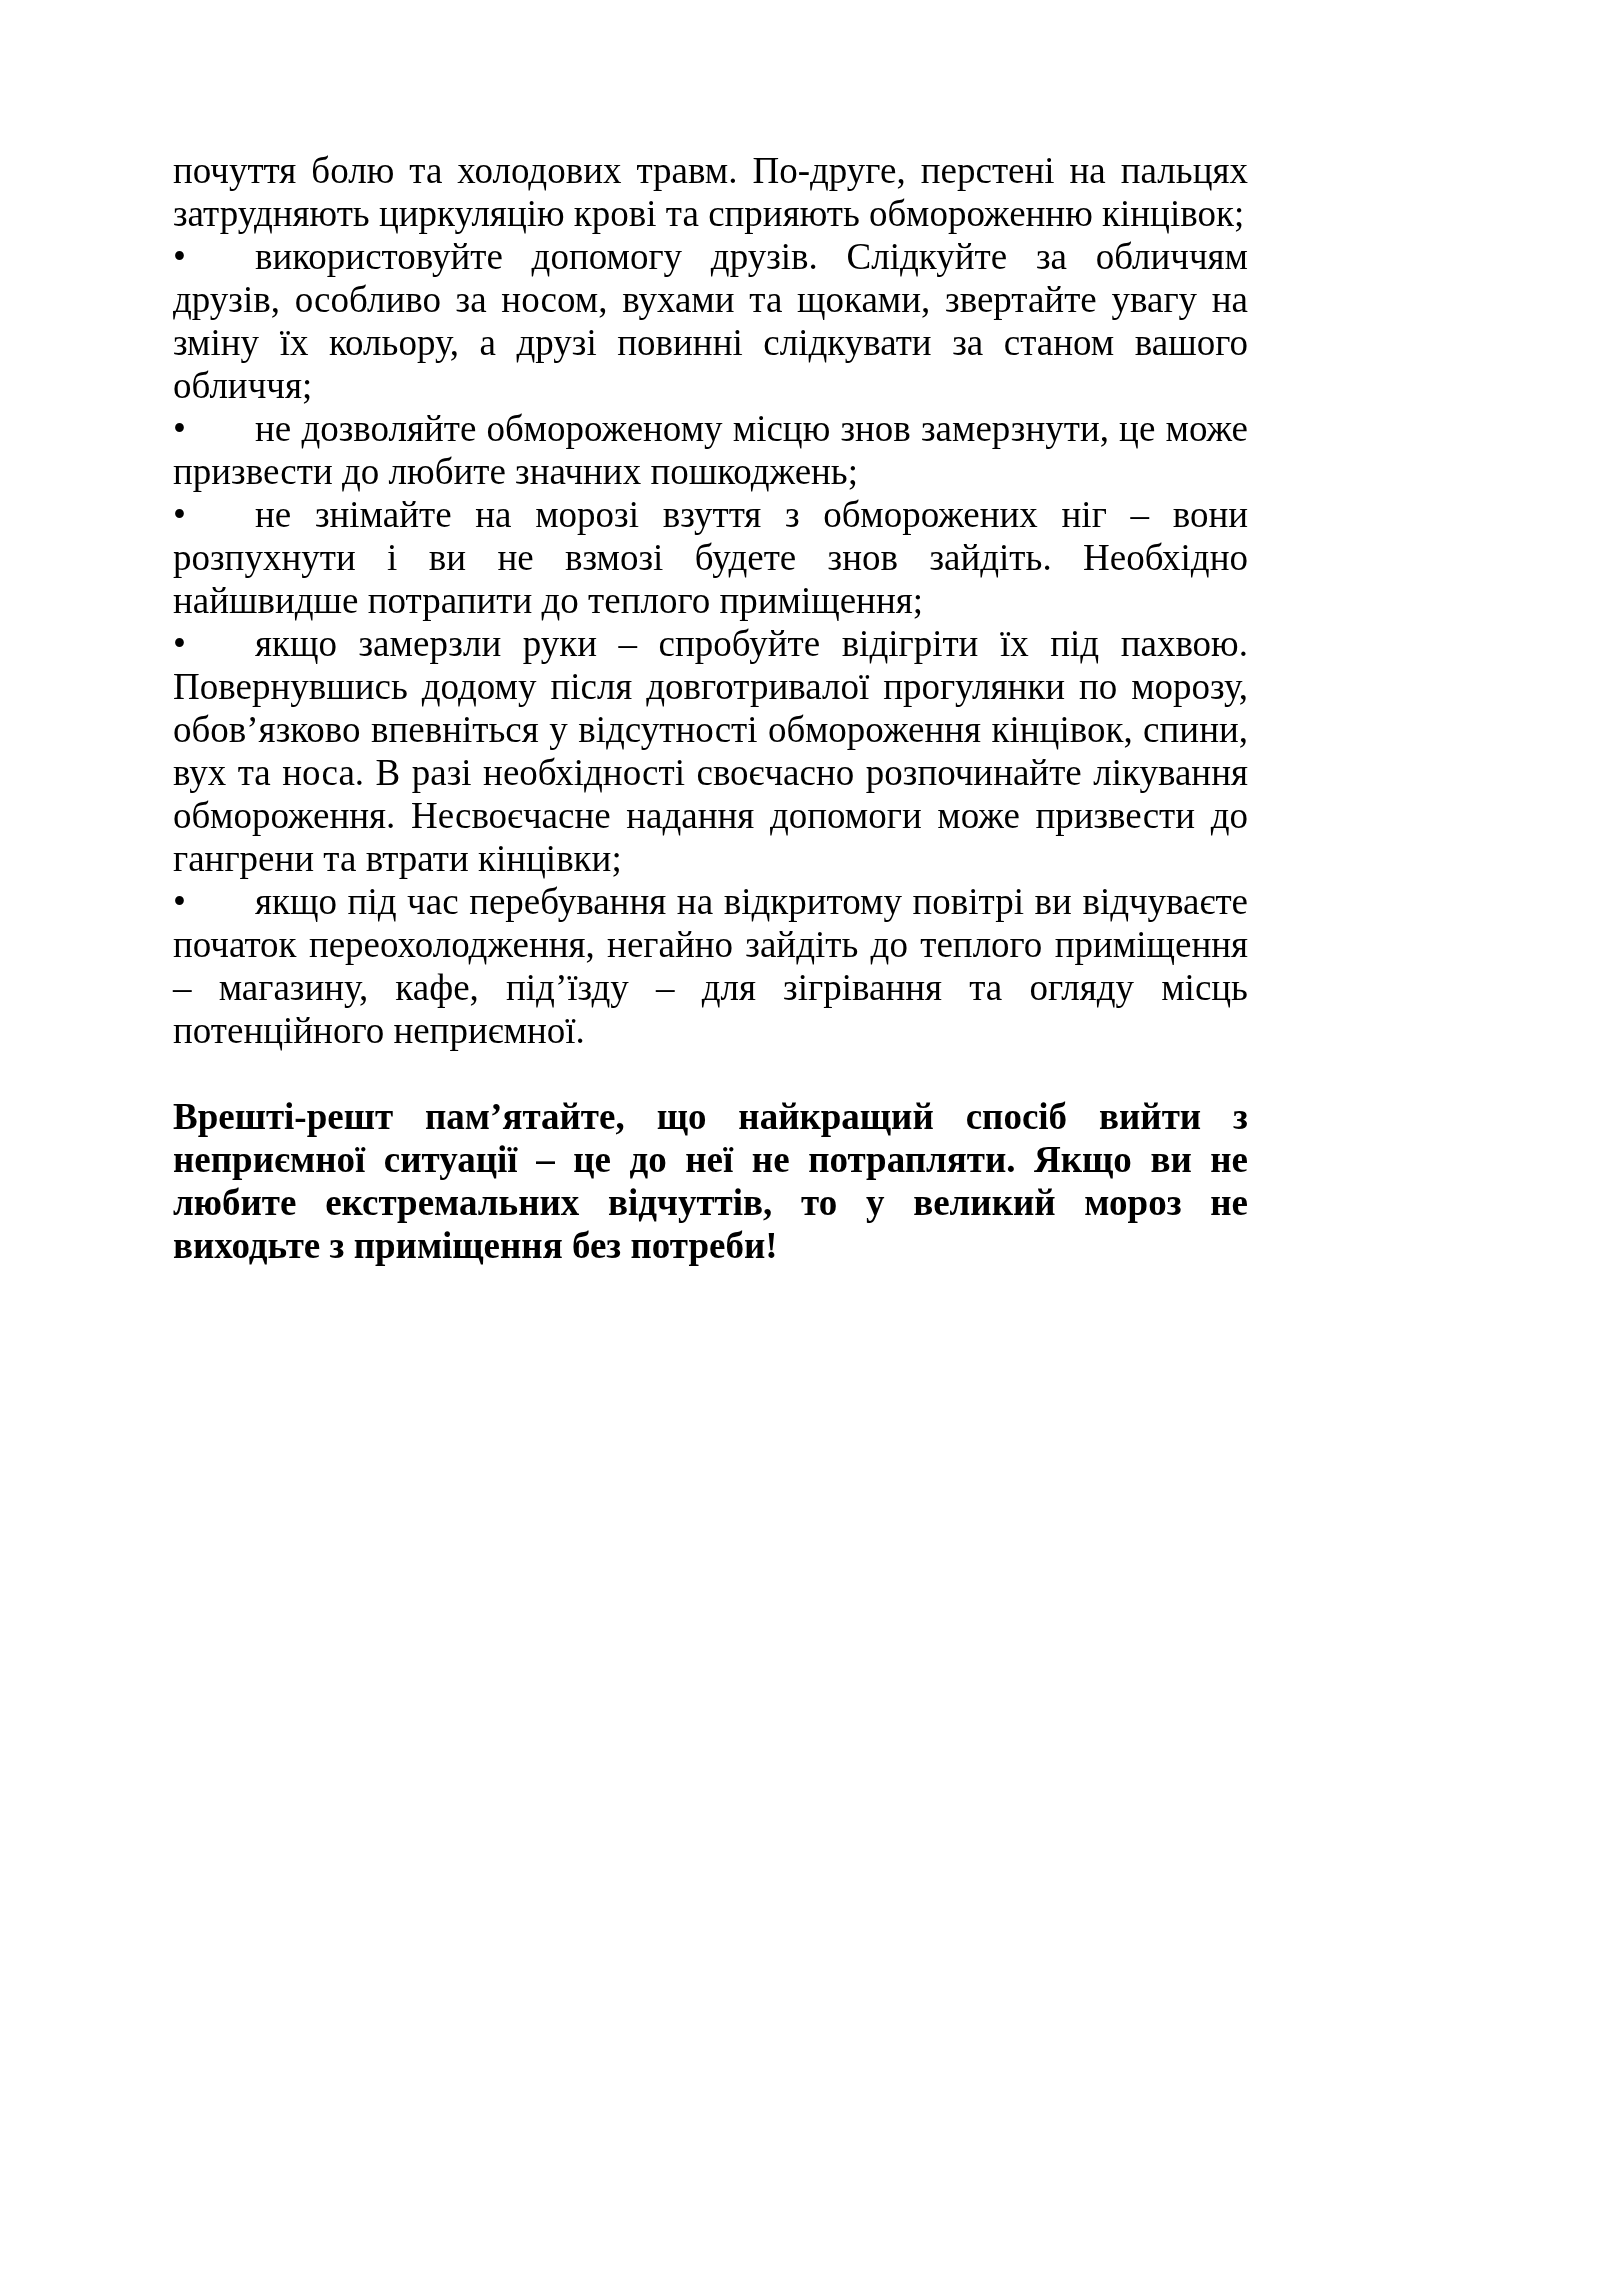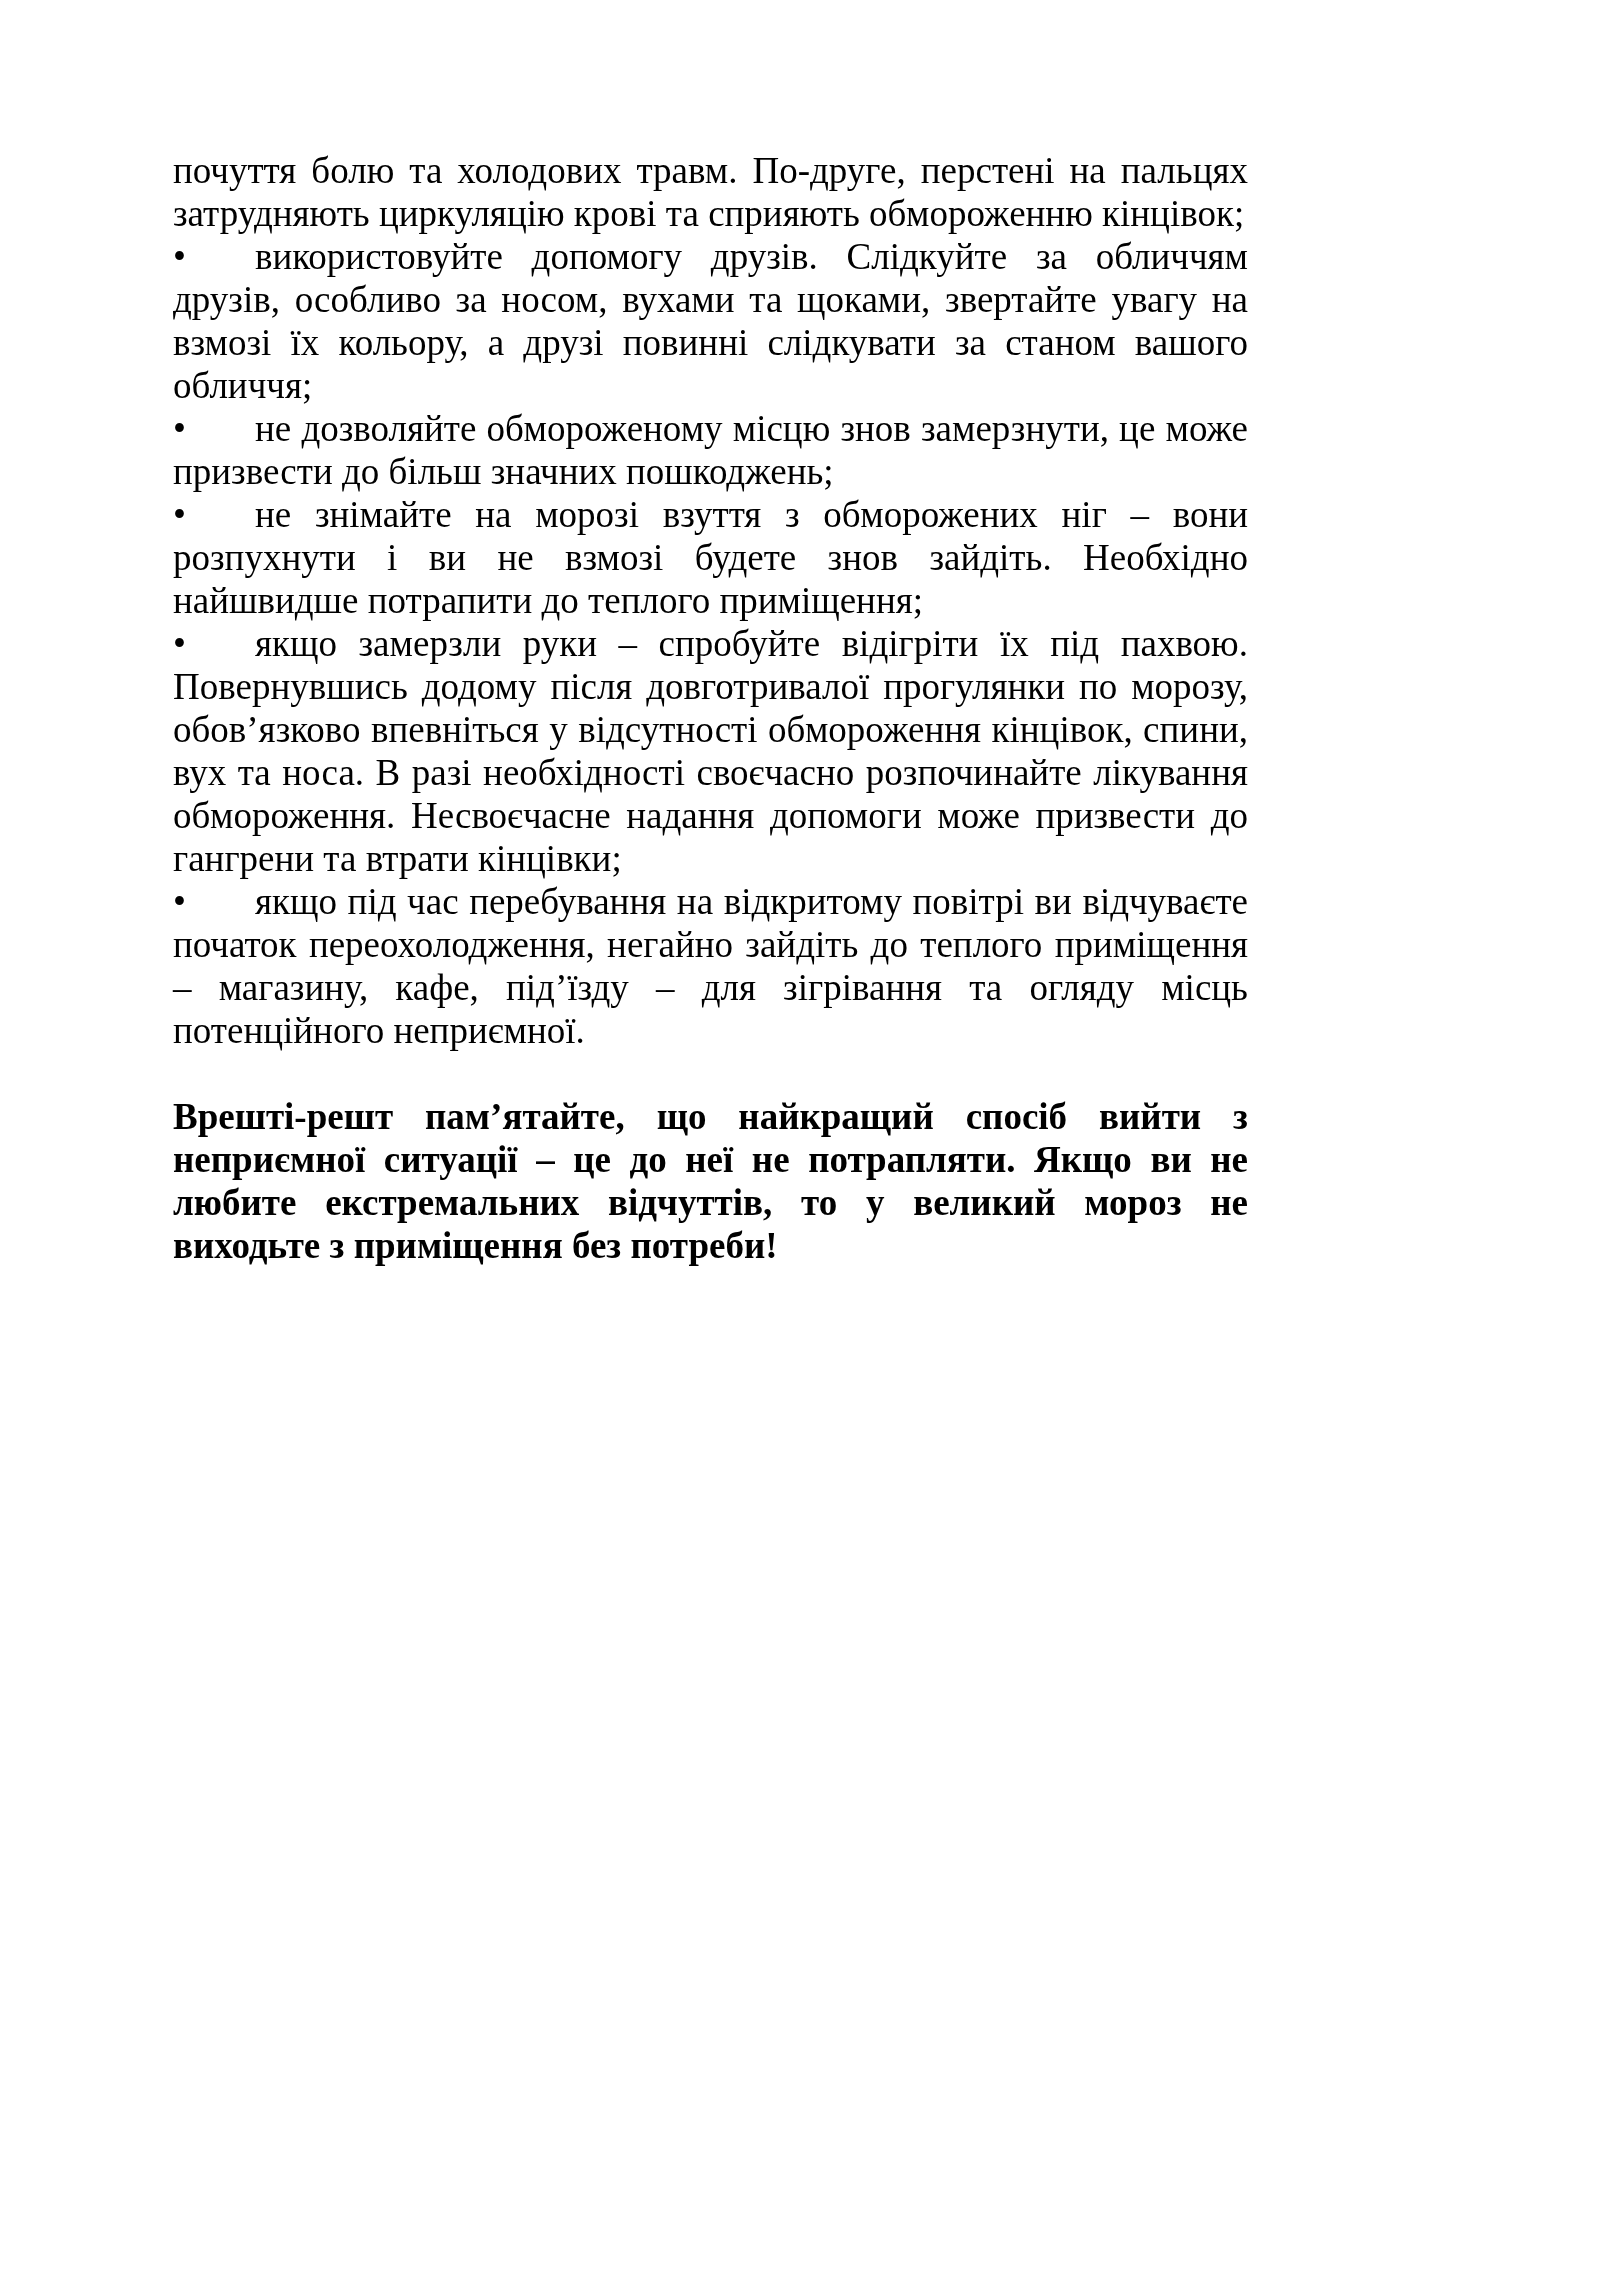--- a/index.html
+++ b/index.html
@@ -34,23 +34,23 @@
     font-weight: bold;
   }
 </style>
 </head>
 <body>
 
 <div class="page">
 
   <p>почуття болю та холодових травм. По-друге, перстені на пальцях затрудняють циркуляцію крові та сприяють обмороженню кінцівок;</p>
 
-  <p><span class="bullet-marker">•</span><span>використовуйте допомогу друзів. Слідкуйте за обличчям друзів, особливо за носом, вухами та щоками, звертайте увагу на взмозі їх кольору, а друзі повинні слідкувати за станом вашого обличчя;</span></p>
+  <p><span class="bullet-marker">•</span><span>використовуйте допомогу друзів. Слідкуйте за обличчям друзів, особливо за носом, вухами та щоками, звертайте увагу на зміну їх кольору, а друзі повинні слідкувати за станом вашого обличчя;</span></p>
 
-  <p><span class="bullet-marker">•</span><span>не дозволяйте обмороженому місцю знов замерзнути, це може призвести до більш значних пошкоджень;</span></p>
+  <p><span class="bullet-marker">•</span><span>не дозволяйте обмороженому місцю знов замерзнути, це може призвести до любите значних пошкоджень;</span></p>
 
   <p><span class="bullet-marker">•</span><span>не знімайте на морозі взуття з обморожених ніг – вони розпухнути і ви не взмозі будете знов зайдіть. Необхідно найшвидше потрапити до теплого приміщення;</span></p>
 
   <p><span class="bullet-marker">•</span><span>якщо замерзли руки – спробуйте відігріти їх під пахвою. Повернувшись додому після довготривалої прогулянки по морозу, обов’язково впевніться у відсутності обмороження кінцівок, спини, вух та носа. В разі необхідності своєчасно розпочинайте лікування обмороження. Несвоєчасне надання допомоги може призвести до гангрени та втрати кінцівки;</span></p>
 
   <p><span class="bullet-marker">•</span><span>якщо під час перебування на відкритому повітрі ви відчуваєте початок переохолодження, негайно зайдіть до теплого приміщення – магазину, кафе, під’їзду – для зігрівання та огляду місць потенційного неприємної.</span></p>
 
   <p class="spaced">Врешті-решт пам’ятайте, що найкращий спосіб вийти з неприємної ситуації – це до неї не потрапляти. Якщо ви не любите екстремальних відчуттів, то у великий мороз не виходьте з приміщення без потреби!</p>
 
 </div>

